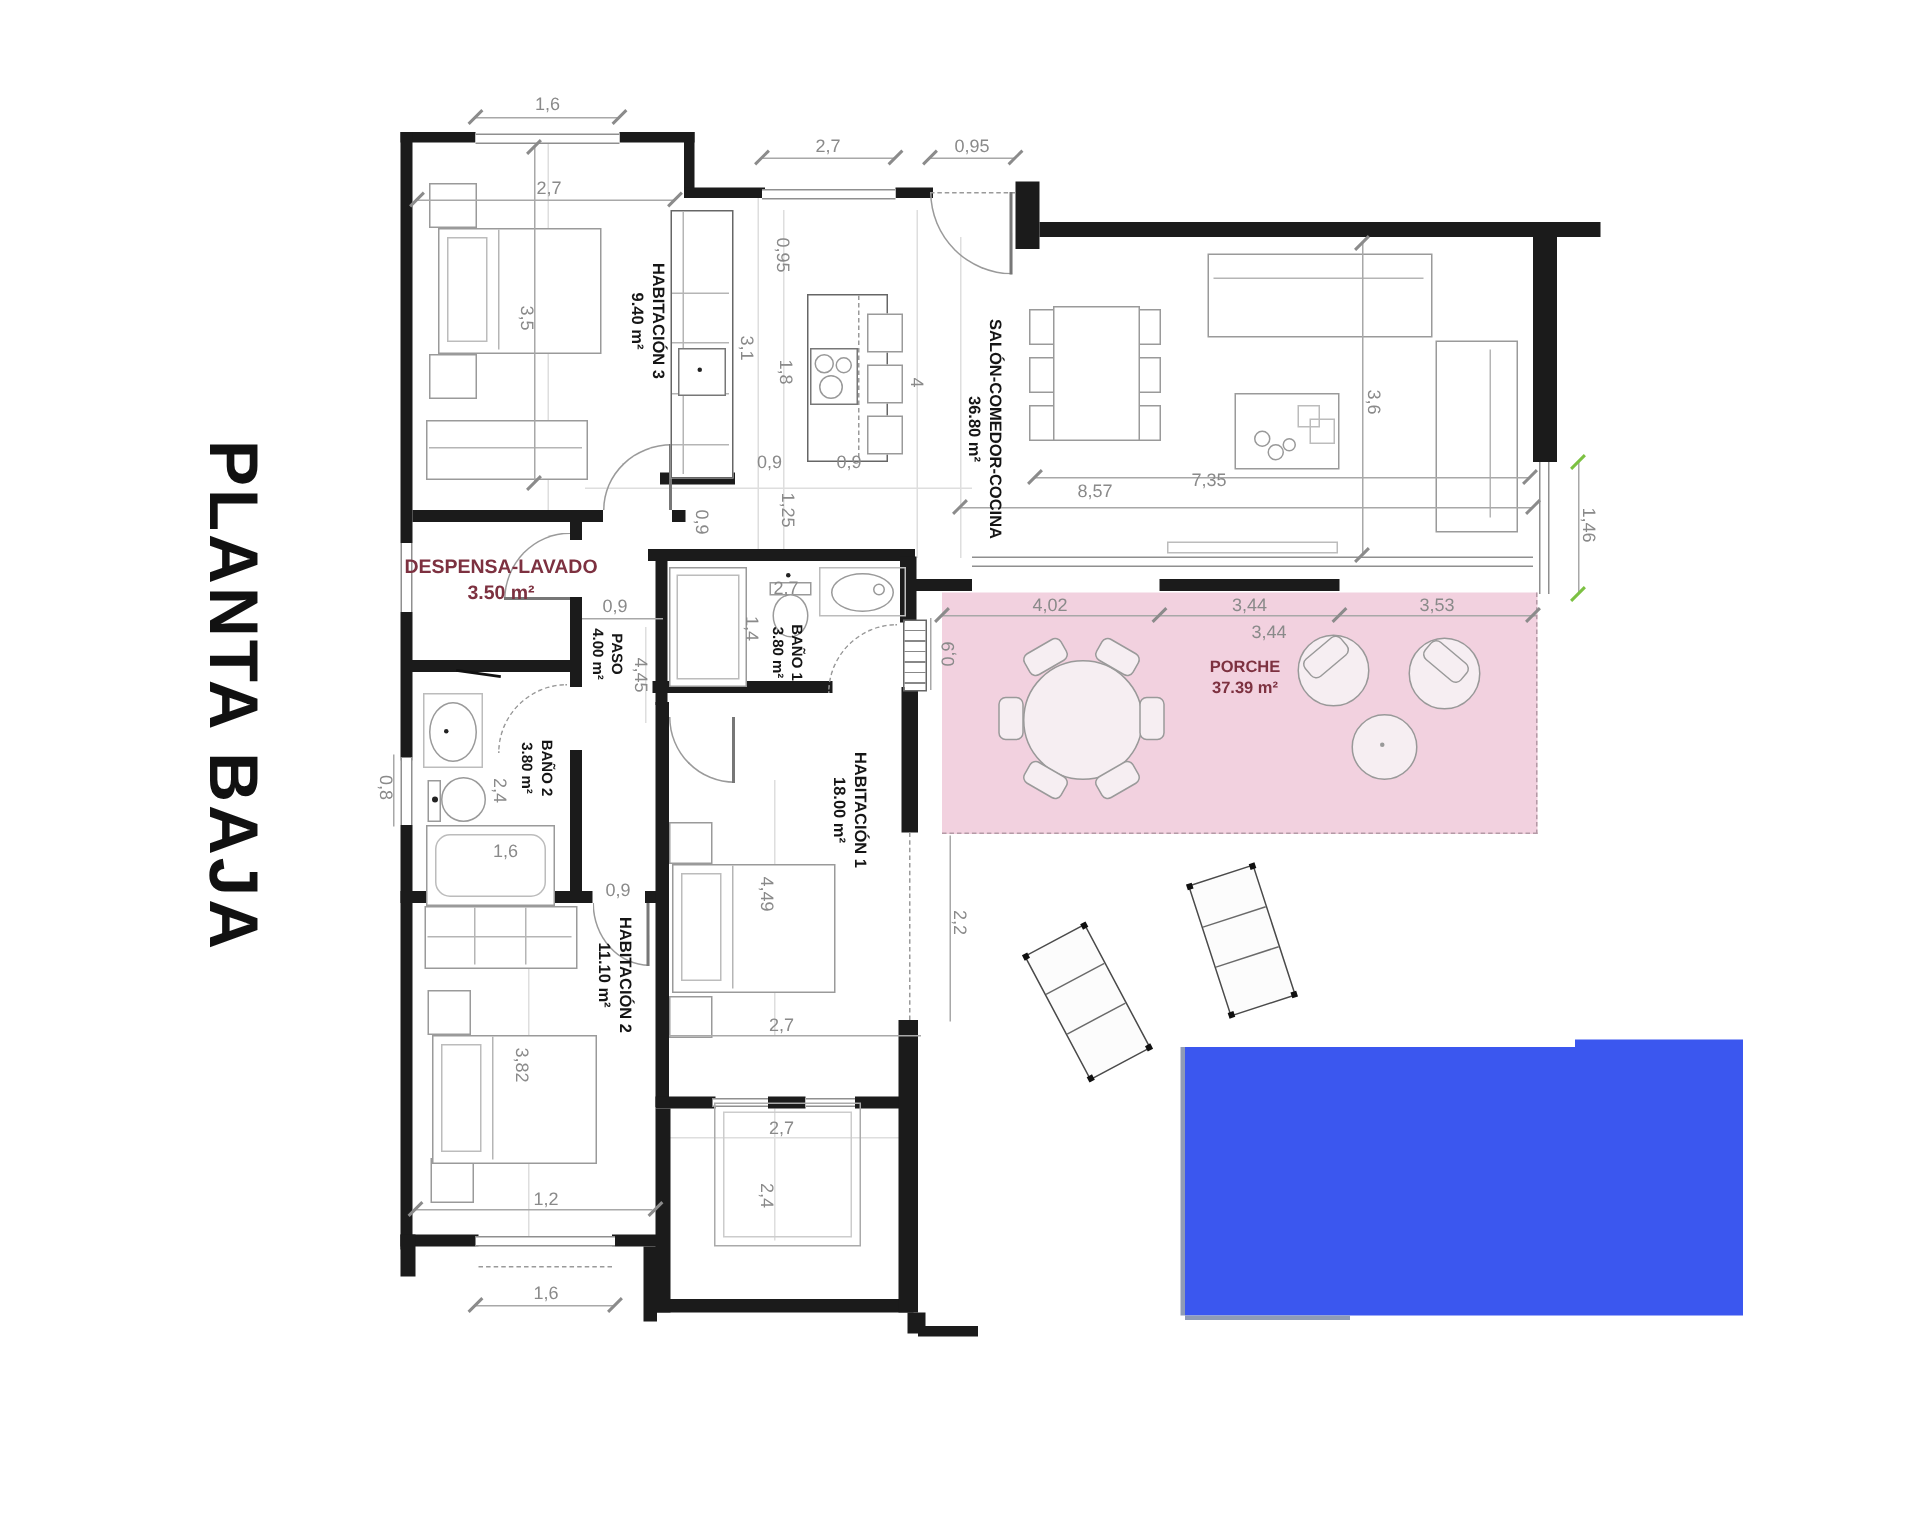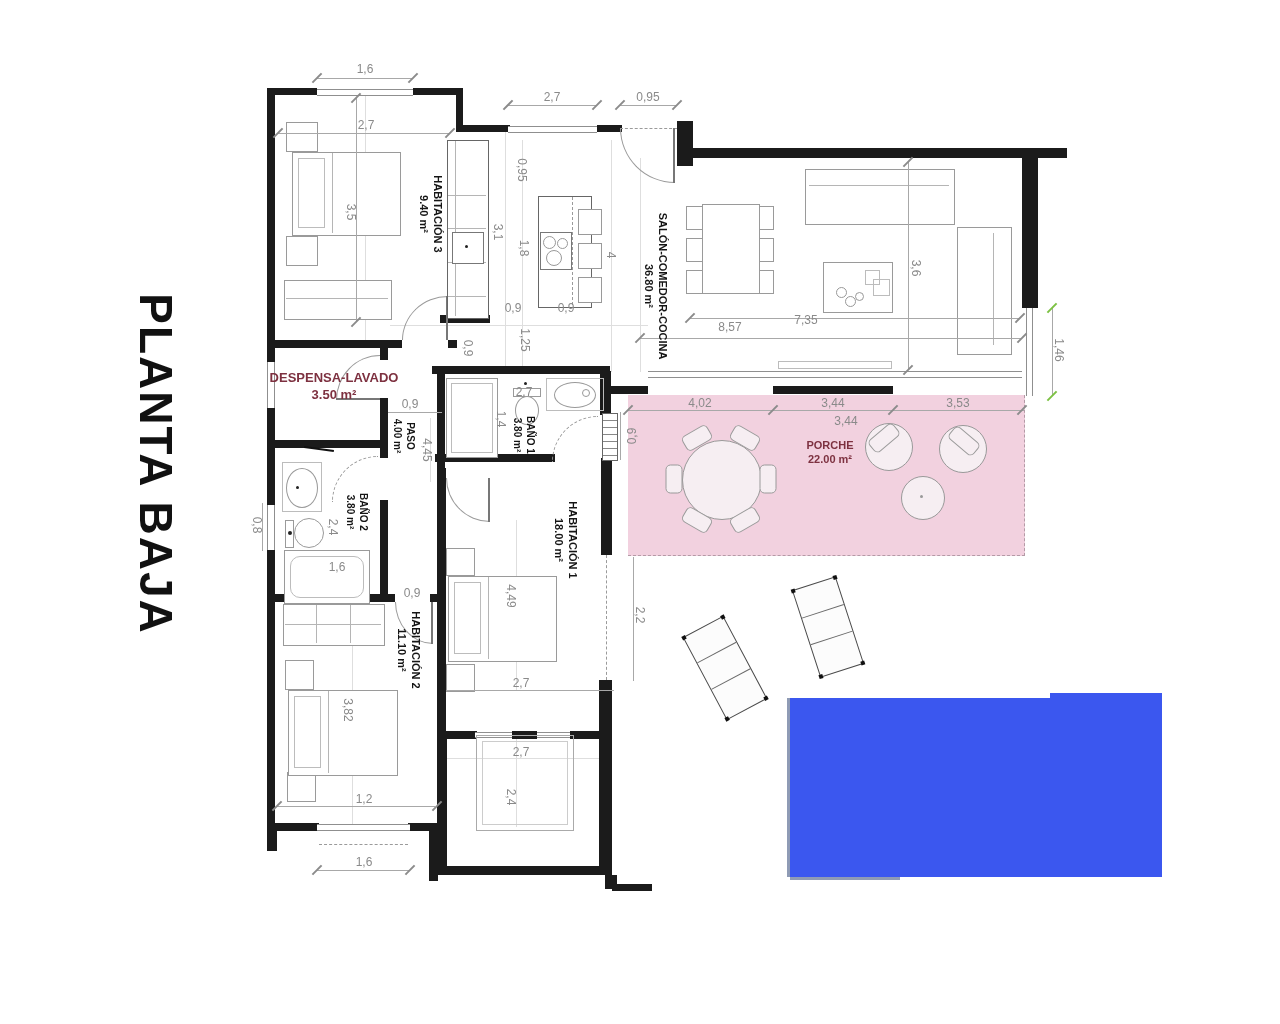--- a/index.html
+++ b/index.html
@@ -364,16 +364,16 @@
   <div class="rl" style="left:566px;top:540px">
     <span>HABITACIÓN 1</span><br>
     <span>18.00 m²</span>
   </div>
   <div class="rl" style="left:409px;top:650px">
     <span>HABITACIÓN 2</span><br>
     <span>11.10 m²</span>
   </div>
   <div class="rl h m" style="left:830px;top:452px">
     <span>PORCHE</span><br>
-    <span>22.00 m²</span>
+    <span>37.39 m²</span>
   </div>
 
 </div>
 
 </body></html>

